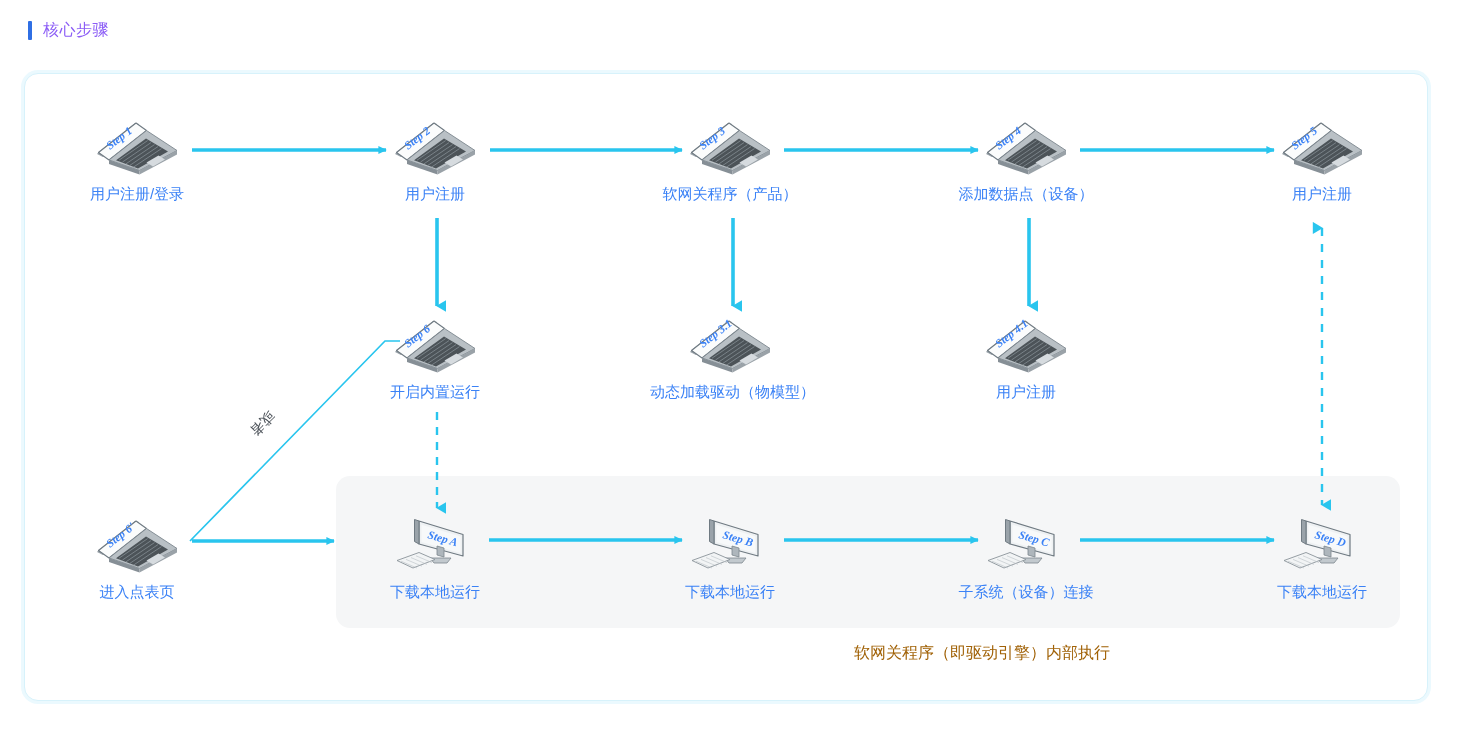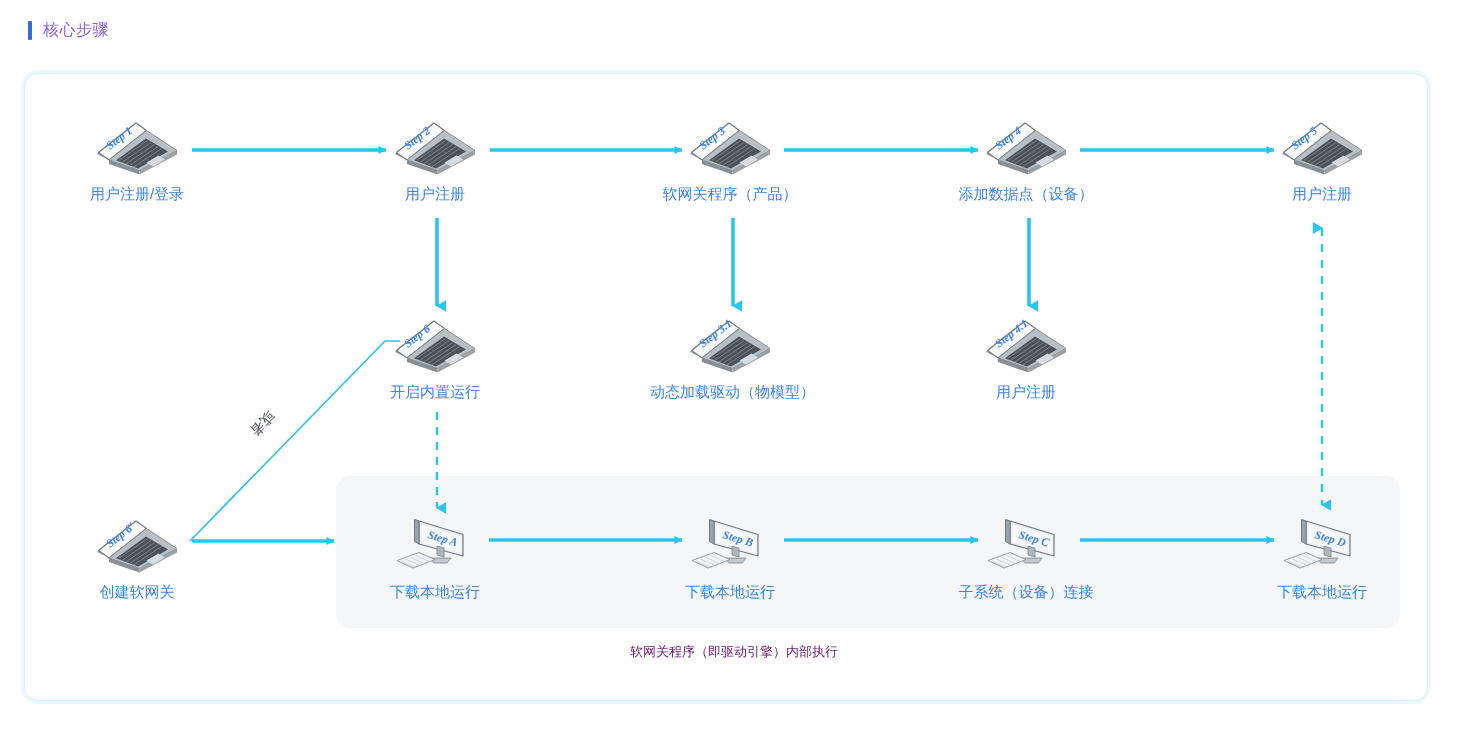--- a/index.html
+++ b/index.html
@@ -69,23 +69,23 @@
     width: 1064px;
     height: 152px;
     background: #f5f6f7;
     border-radius: 14px;
   }
   #runtime-panel-caption {
     position: absolute;
     left: 630px;
     top: 643px;
     width: 480px;
-    text-align: left;
-    font-size: 13px;
-    color: #701a75;
+    text-align: right;
+    font-size: 16px;
+    color: #a16207;
     white-space: nowrap;
   }
 
   
   .node {
     position: absolute;
     width: 160px;
     margin-left: -80px;
     text-align: center;
   }
@@ -520,21 +520,21 @@
       <line x1="37" y1="45.8" x2="65.5" y2="26.6"></line>
       <line x1="40.5" y1="47.6" x2="69" y2="28.6"></line>
       <line x1="44" y1="49.4" x2="72.5" y2="30.6"></line>
     </g>
 
     <polygon points="57.5,44.5 69.5,37.5 76,41.5 64,48.5" fill="#d6dbdf"></polygon>
 
     <text x="21" y="32" fill="#3b82f6" font-family="'Liberation Serif', serif" font-style="italic" font-weight="bold" font-size="11.5" transform="rotate(-38 21 32)">Step 6'</text>
   </svg>
         </div>
-        <div class="node-label">创建软网关</div>
+        <div class="node-label">进入点表页</div>
       </div>
       <div class="node" style="left: 435px; top: 516px;">
         <div class="node-icon">
   <svg width="96" height="62" viewBox="0 0 96 62">
 
     <polygon points="32,5 76,18.5 76,40 32,28" fill="#eef1f3" stroke="#6f7a82" stroke-width="1.2" stroke-linejoin="round"></polygon>
     <polygon points="32,5 32,28 27.5,25.5 27.5,3.5" fill="#9aa3aa" stroke="#6f7a82" stroke-width="1" stroke-linejoin="round"></polygon>
 
     <polygon points="34.5,8.8 73.5,20.6 73.5,37 34.5,26" fill="#f7f9fa"></polygon>
 

